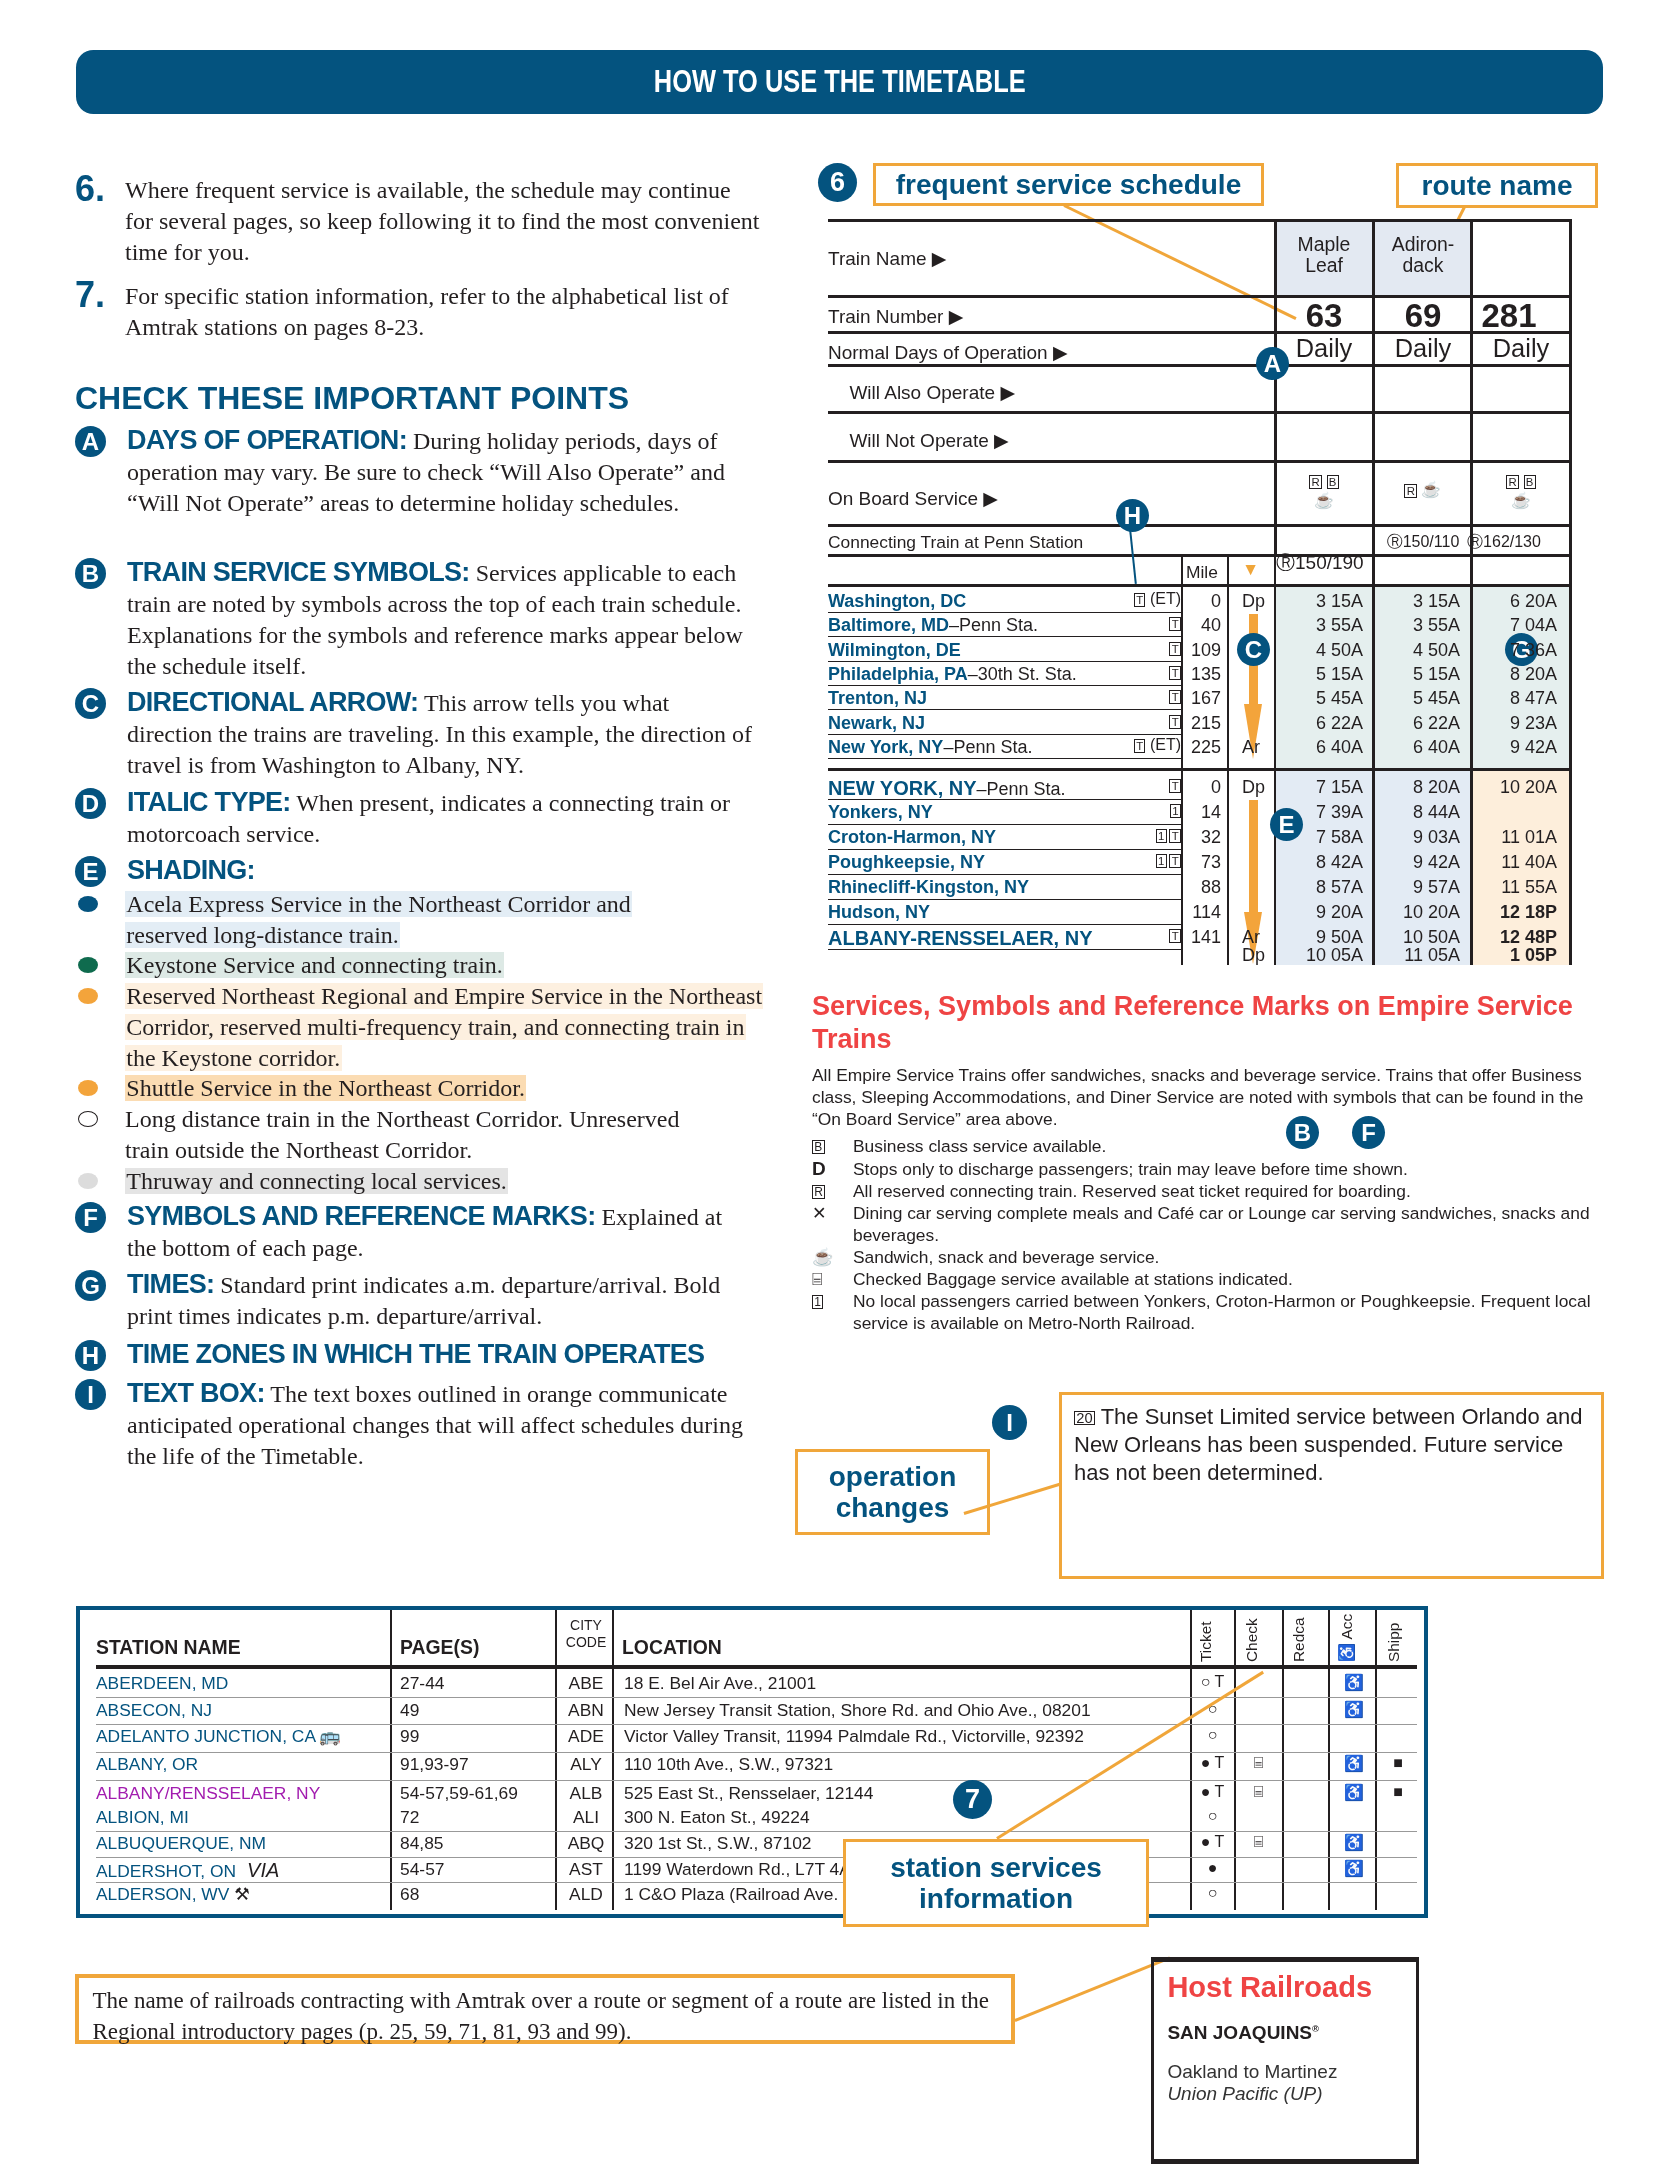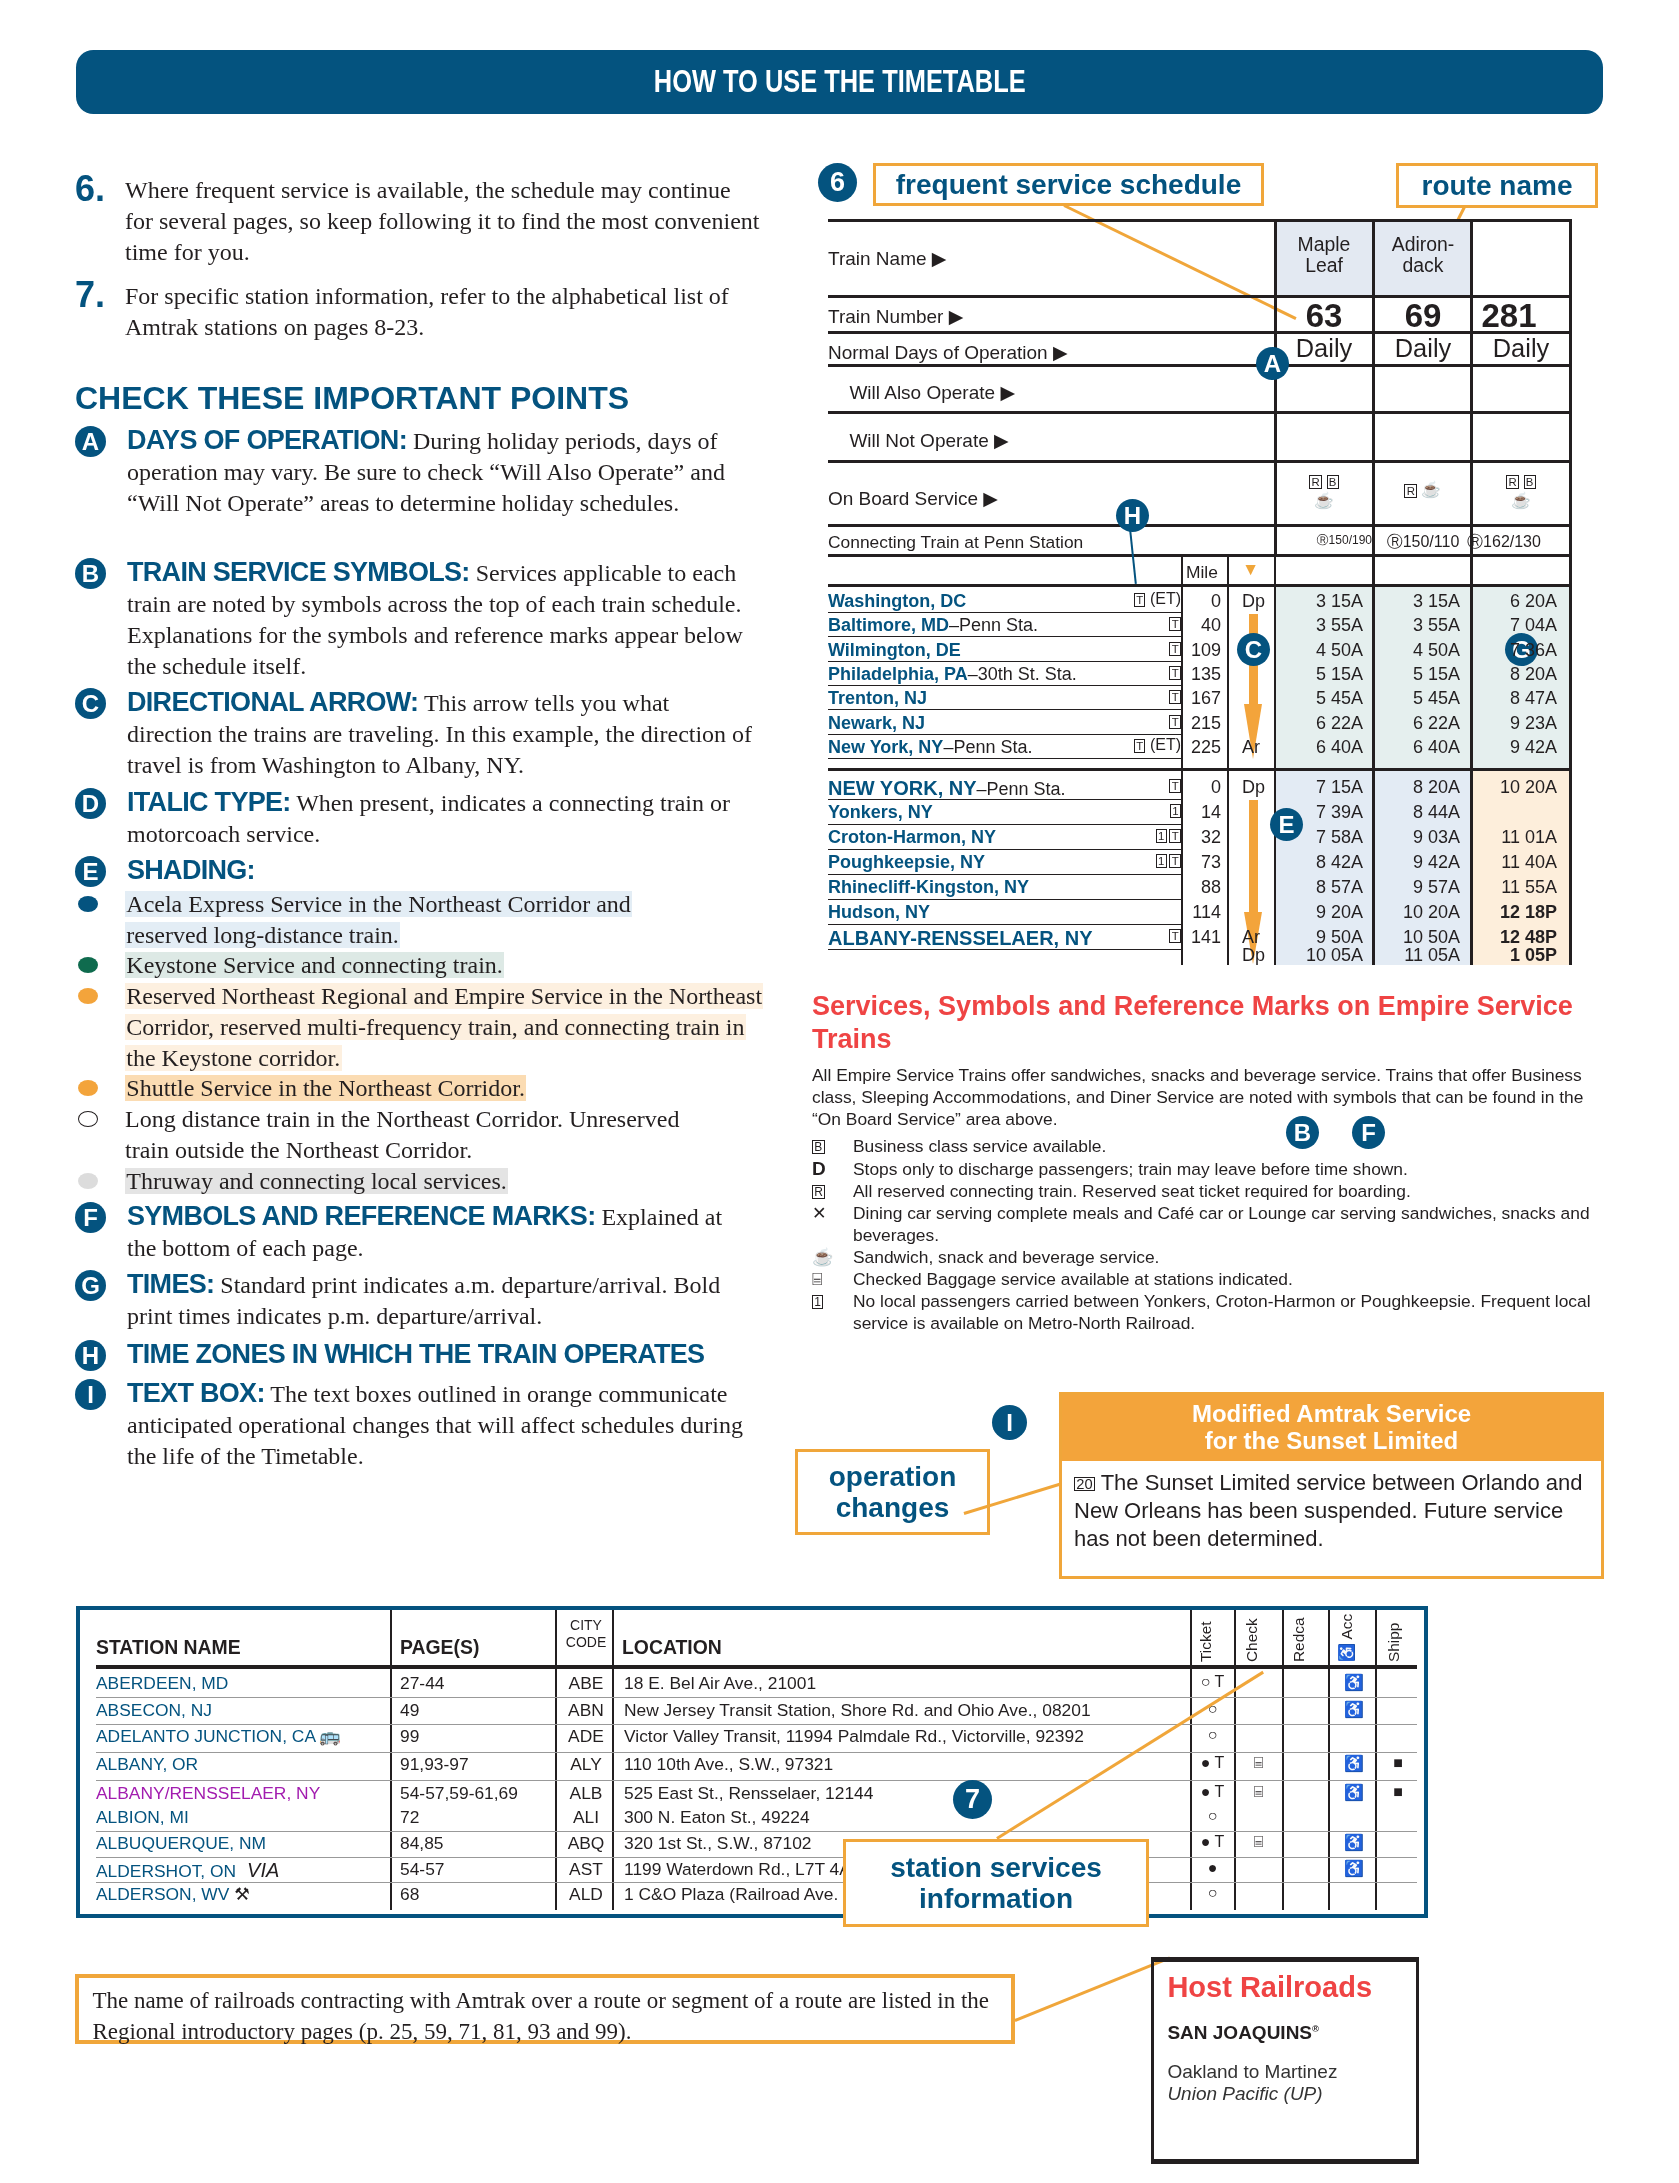--- a/index.html
+++ b/index.html
@@ -196,21 +196,21 @@
   <div class="abs" style="left:448px;top:252px;width:96px;text-align:center;font-size:16px;line-height:20px;">
     <span class="sym">R</span> <span class="sym">B</span><br><span>☕</span>
   </div>
   <div class="abs" style="left:547px;top:261px;width:96px;text-align:center;font-size:16px;">
     <span class="sym">R</span> <span>☕</span>
   </div>
   <div class="abs" style="left:645px;top:252px;width:96px;text-align:center;font-size:16px;line-height:20px;">
     <span class="sym">R</span> <span class="sym">B</span><br><span>☕</span>
   </div>
 
-  <div class="abs" style="left:448px;top:313px;width:96px;text-align:right;font-size:12px;">Ⓡ150/190</div>
+  <div class="abs" style="left:448px;top:331px;width:96px;text-align:left;font-size:19px;">Ⓡ150/190</div>
   <div class="abs" style="left:547px;top:313px;width:96px;text-align:center;font-size:16px;">Ⓡ150/110</div>
   <div class="abs" style="left:628px;top:313px;width:96px;text-align:center;font-size:16px;">Ⓡ162/130</div>
 
   <div class="abs bubble" style="left:428px;top:128px;width:33px;height:33px;">A</div>
   <div class="abs bubble" style="left:288px;top:280px;width:33px;height:33px;">H</div>
   <div class="abs" style="left:304px;top:311px;width:2px;height:54px;background:#04537f;transform:rotate(-6deg);"></div>
 
   <div class="abs" style="left:421px;top:395px;width:9.4px;height:94px;background:#f3a43b;"></div>
   <div class="abs" style="left:416px;top:485px;width:0;height:0;border-left:9.4px solid transparent;border-right:9.4px solid transparent;border-top:55px solid #f3a43b;"></div>
   <div class="abs" style="left:421px;top:581px;width:9.4px;height:114px;background:#f3a43b;"></div>
@@ -406,24 +406,20 @@
     </div>
   </div>
 
 <div class="abs bubble" style="left:992px;top:1405px;width:35px;height:35px;">I</div>
 <div class="obox" style="left:795px;top:1449px;width:189px;height:80px;font-size:28px;flex-direction:column;line-height:31px;">
   <div>operation</div>
     <div>changes</div>
 </div>
 <div class="lead" style="left:964px;top:1512px;width:107px;transform:rotate(-17deg);"></div>
 <div class="abs" style="left:1059px;top:1392px;width:539px;height:181px;border:3.3px solid #f0a63a;background:#fff;">
-  <div style="background:#f3a43b;color:#fff;text-align:center;font-size:24px;font-weight:bold;line-height:27px;padding:5.4px 0 6.7px;">
-    <div>Modified Amtrak Service</div>
-      <div>for the Sunset Limited</div>
-  </div>
   <div style="padding:8px 12px;font-size:22px;line-height:28px;">
     <span class="sym" style="font-size:14.7px;">20</span> <span>The Sunset Limited service between Orlando and New Orleans has been suspended. Future service has not been determined.</span>
   </div>
 </div>
 
 <div class="abs" style="left:76px;top:1606px;width:1344px;height:304px;border:4px solid #04537f;border-bottom-width:4.7px;"></div>
 <div id="slt">
     <div class="abs" style="left: 390px; top: 1610px; width: 2px; height: 300px; background: rgb(35, 31, 32);"></div>
     <div class="abs" style="left: 555px; top: 1610px; width: 2px; height: 300px; background: rgb(35, 31, 32);"></div>
     <div class="abs" style="left: 612px; top: 1610px; width: 2px; height: 300px; background: rgb(35, 31, 32);"></div>

